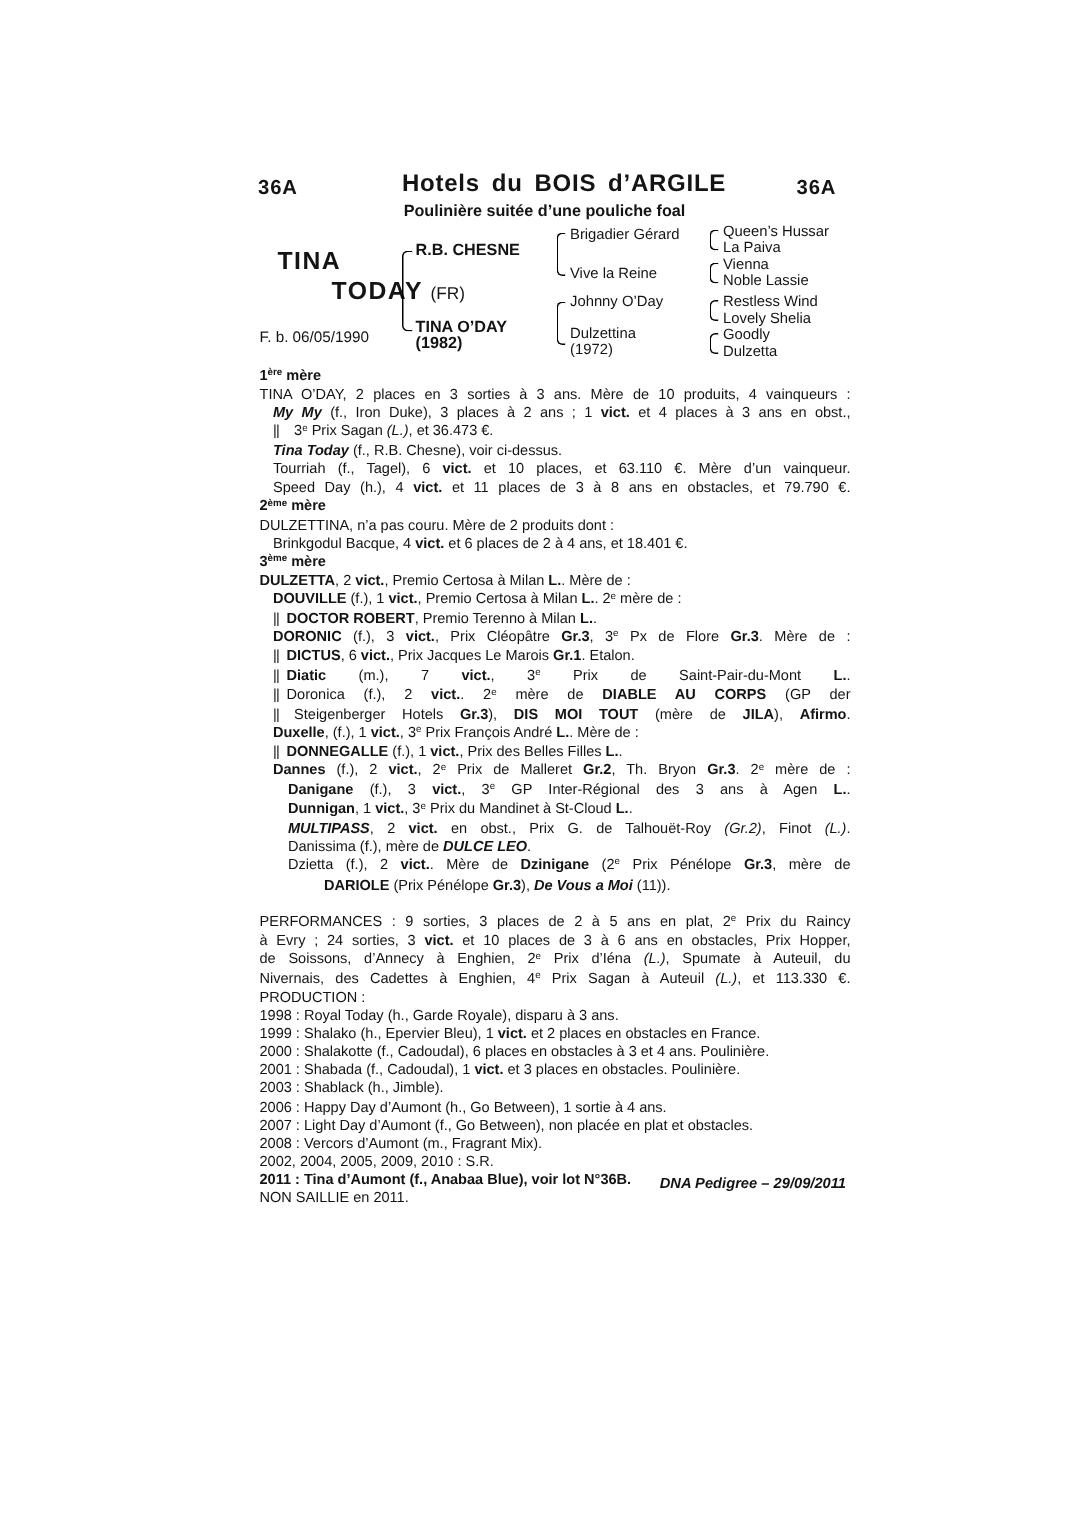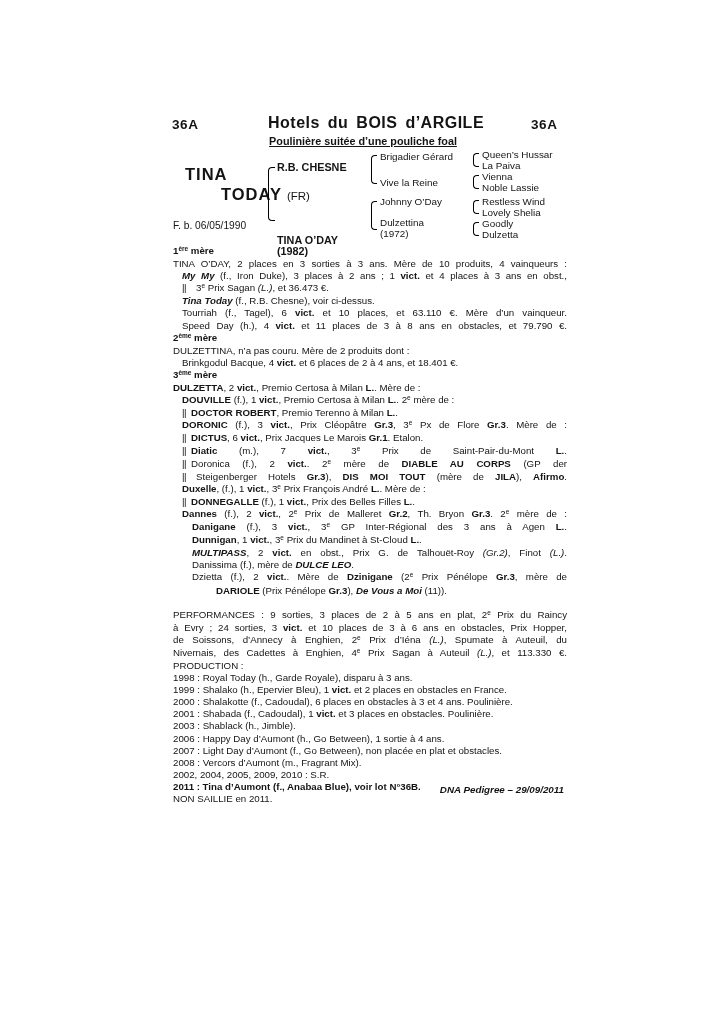--- a/index.html
+++ b/index.html
@@ -4,30 +4,30 @@
 <style>
   html,body{margin:0;padding:0;background:#fff;}
   .page{position:relative;width:725px;height:976px;background:#ffffff;overflow:hidden;
         font-family:"Liberation Sans","DejaVu Sans",sans-serif;color:#141414;}
   
   .lot{position:absolute;top:117px;font-weight:bold;font-size:13.5px;letter-spacing:.6px;white-space:nowrap;}
   .lot-l{left:172px;} .lot-r{left:531px;}
   .title{position:absolute;left:268px;top:114px;font-weight:bold;font-size:16px;
          letter-spacing:.5px;word-spacing:3px;white-space:nowrap;}
   .subtitle{position:absolute;left:163px;top:135px;width:400px;text-align:center;
-            font-weight:bold;font-size:10.8px;white-space:nowrap;text-decoration:underline;}
+            font-weight:bold;font-size:10.8px;white-space:nowrap;}
   
   .tree{position:absolute;left:0;top:0;width:725px;height:245px;}
   .tn{position:absolute;font-size:9.9px;white-space:nowrap;line-height:11px;}
   .subj1{left:173px;top:169px;font-size:16.5px;font-weight:bold;letter-spacing:1px;margin-left:12px;}
   .subj2{left:173px;top:189px;font-size:16.5px;font-weight:bold;letter-spacing:1px;margin-left:48px;}
   .subj2 .country{font-size:11.5px;font-weight:normal;letter-spacing:0;margin-left:5px;}
   .born{left:173px;top:220px;font-size:10.2px;}
   .g1{left:277px;font-weight:bold;font-size:10.8px;}
-  .g1.sire{top:162px;} .g1.dam{top:213px;margin-top:22px;}
+  .g1.sire{top:162px;} .g1.dam{top:213px;}
   .g2{left:380px;} .g3{left:482px;}
   .br{position:absolute;width:5px;border:1.2px solid #000;border-right:none;
       border-radius:4px 0 0 4px;}
   .br1{left:268px;top:167px;width:6px;height:52px;}
   .br2a{left:371px;top:155px;height:27px;}
   .br2b{left:371px;top:201px;height:27px;}
   .br3{left:473px;height:12px;}
   
   .body{position:absolute;left:173px;top:245px;width:394px;font-size:9.7px;line-height:12.1px;}
   .ln{min-height:12.1px;}

